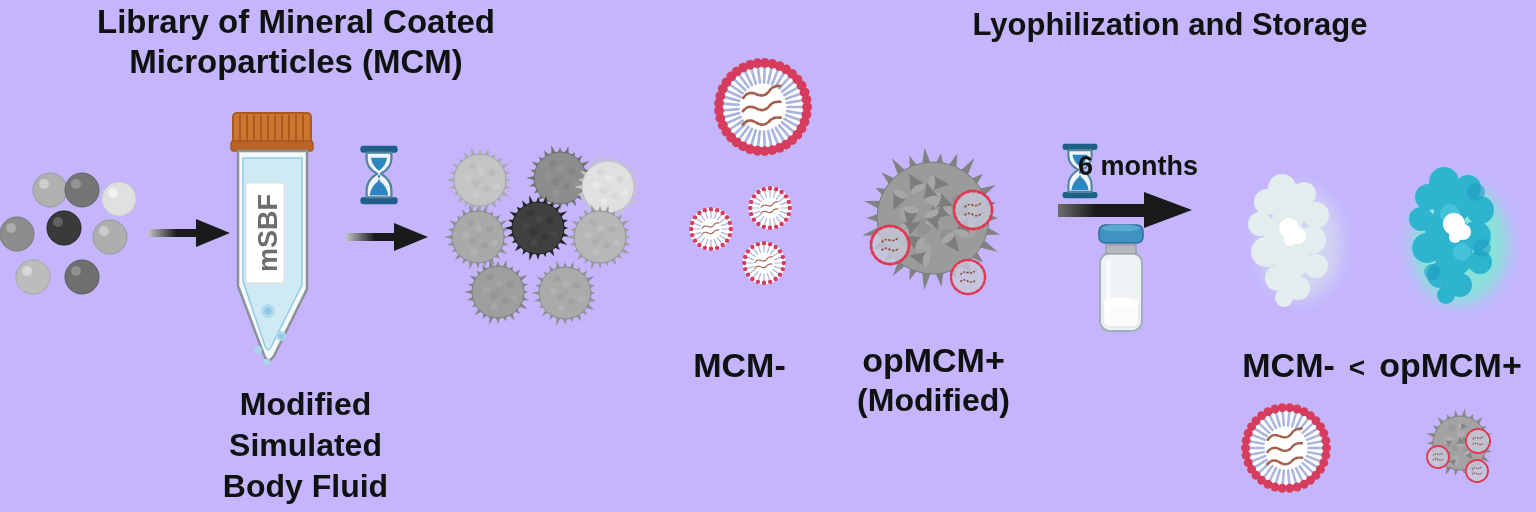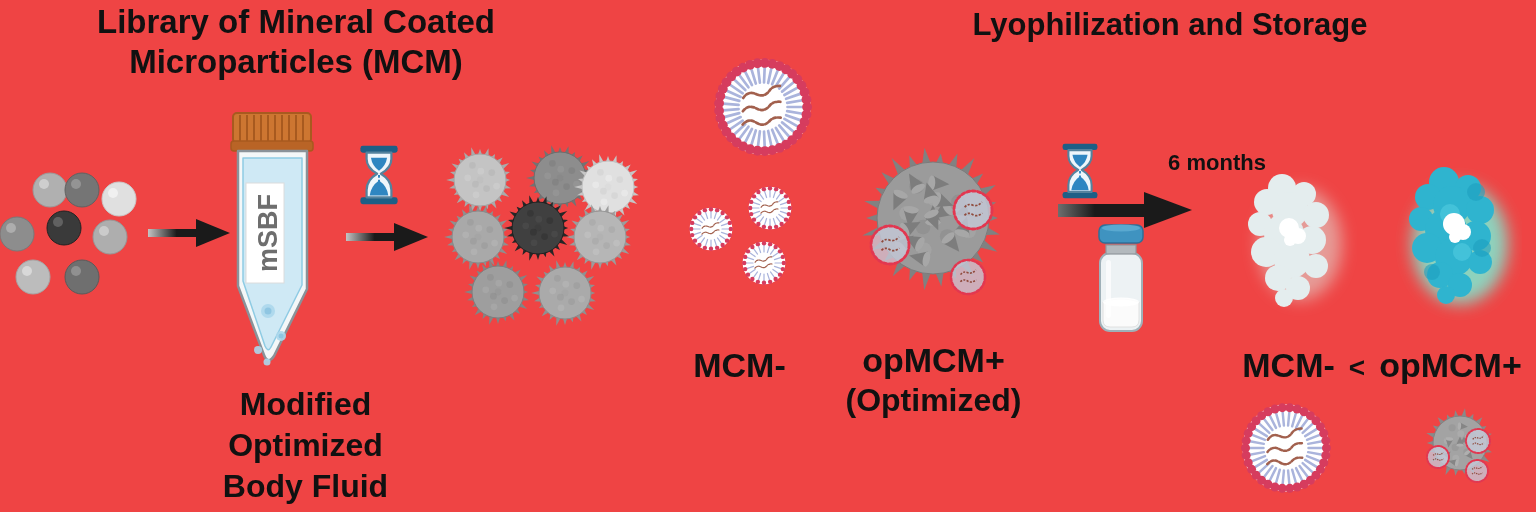--- a/index.html
+++ b/index.html
@@ -1,16 +1,16 @@
 <!DOCTYPE html>
 <html><head>
 <meta charset="utf-8">
 <style>
   html,body{margin:0;padding:0;background:#fff}
-  #canvas{position:relative;width:1536px;height:512px;background:#ef4444;overflow:hidden;
+  #canvas{position:relative;width:1536px;height:512px;background:#c4b5fd;overflow:hidden;
           font-family:"Liberation Sans",sans-serif;color:#111}
   .ttl{position:absolute;font-weight:bold;text-align:center;white-space:pre-line;line-height:1.22}
   .lbl{position:absolute;font-weight:bold;text-align:center;line-height:1.2}
   svg{position:absolute;display:block}
   #comparison{position:absolute;display:flex;align-items:baseline;justify-content:center;gap:14px;font-weight:bold}
 </style>
 </head>
 <body>
 
 <div id="canvas">
@@ -394,21 +394,21 @@
         <circle cx="109.7110955596893" cy="148.8244017703372" r="3.38" fill="#bebebe" opacity="0.4"></circle>
         <circle cx="133.77434844440288" cy="143.5131636381054" r="3.38" fill="#949494" opacity="0.4"></circle>
         <circle cx="118.02873951797396" cy="165.7599014286647" r="3.38" fill="#bebebe" opacity="0.4"></circle>
         <circle cx="114.3944323058725" cy="136.34672254920272" r="3.38" fill="#949494" opacity="0.4"></circle>
         <circle cx="138.57666174139632" cy="157.0592974437081" r="3.38" fill="#bebebe" opacity="0.4"></circle>
         <circle cx="122" cy="151" r="3.38" fill="#949494" opacity="0.4"></circle>
       </g>
   </svg>
 
   <div class="ttl" style="left:148px;top:384px;width:315px;font-size:32px;line-height:1.28">Modified
-Optimized
+Simulated
 Body Fluid</div>
 
   <svg style="left:710px;top:54px" width="106" height="106" viewBox="0 0 106 106">
     <g>
         <circle cx="53" cy="53" r="47.53" fill="#fff"></circle>
         <line x1="77.5" y1="53" x2="93.18" y2="53" stroke="#aab4dc" stroke-width="2.695" stroke-linecap="round"></line>
         <circle cx="97.1" cy="53" r="4.9" fill="#d63c5e"></circle>
         <line x1="77.14759039742357" y1="57.14051663422051" x2="92.60204825177466" y2="59.79044728012164" stroke="#aab4dc" stroke-width="2.695" stroke-linecap="round"></line>
         <circle cx="96.46566271536244" cy="60.45292994159692" r="4.9" fill="#d63c5e"></circle>
         <line x1="76.10049975524434" y1="61.16191834423476" x2="90.88481959860073" y2="66.38554608454501" stroke="#aab4dc" stroke-width="2.695" stroke-linecap="round"></line>
@@ -746,32 +746,32 @@
     <g>
         <circle cx="125" cy="149" r="17" fill="#c6c9d8" opacity="0.8"></circle>
         <circle cx="125" cy="149" r="17" fill="none" stroke="#e23750" stroke-width="2.55" stroke-dasharray="2.72 2.21" stroke-linecap="round"></circle>
         <path d="M -7.65 0 q 3.4000000000000004 -3.06 7.65 0 q 3.4000000000000004 2.3800000000000003 8.5 -0.8500000000000001" transform="translate(125,144.75) rotate(-14)" fill="none" stroke="#8f4a3c" stroke-width="1.53" stroke-dasharray="2.04 1.36"></path>
         <path d="M -7.65 0 q 3.4000000000000004 -3.06 7.65 0 q 3.4000000000000004 2.3800000000000003 8.5 -0.8500000000000001" transform="translate(125,153.25) rotate(-4)" fill="none" stroke="#8f4a3c" stroke-width="1.53" stroke-dasharray="2.04 1.36"></path>
       </g>
   </svg>
 
   <div class="lbl" style="left:826px;top:340px;width:215px;font-size:34px">
     <div>opMCM+</div>
-    <div style="font-size:32px">(Optimized)</div>
+    <div style="font-size:32px">(Modified)</div>
   </div>
 
   <svg style="left:1056px;top:142px" width="48" height="58" viewBox="0 0 40 50">
     <rect x="5" y="1.5" width="30" height="5.5" rx="2" fill="#1d5f86"></rect>
     <rect x="5" y="43" width="30" height="5.5" rx="2" fill="#1d5f86"></rect>
     <path d="M10 7 H30 V12 Q30 19 21.5 24 Q30 29 30 37 V43 H10 V37 Q10 29 18.5 24 Q10 19 10 12 Z" fill="#eef6fb" stroke="#54839e" stroke-width="1.8" stroke-linejoin="round"></path>
     <path d="M13.5 11 H26.5 Q25.5 17.5 20 21.5 Q14.5 17.5 13.5 11 Z" fill="#2e86c1"></path>
     <path d="M12.5 41.5 H27.5 Q26.5 34 20 29.5 Q13.5 34 12.5 41.5 Z" fill="#2e86c1"></path>
     <line x1="20" y1="25" x2="20" y2="40" stroke="#2e86c1" stroke-width="1.6" stroke-dasharray="2.2 1.6"></line>
   </svg>
-  <div class="lbl" style="left:1152px;top:150px;width:130px;font-size:22px;text-align:center">6 months</div>
+  <div class="lbl" style="left:1068px;top:150px;width:130px;font-size:27px;text-align:right">6 months</div>
 
   <svg style="left:1056px;top:188px" width="140" height="44" viewBox="0 0 140 44">
     <defs>
         <linearGradient id="ag3" x1="0" y1="0" x2="1" y2="0">
       <stop offset="0" stop-color="#6e6e6e"></stop>
           <stop offset="0.4" stop-color="#1a1a1a"></stop>
         </linearGradient>
       </defs>
     <rect x="2" y="16" width="92" height="13" fill="url(#ag3)"></rect>
     <polygon points="88,4 88,40 136,22" fill="#1a1a1a"></polygon>

